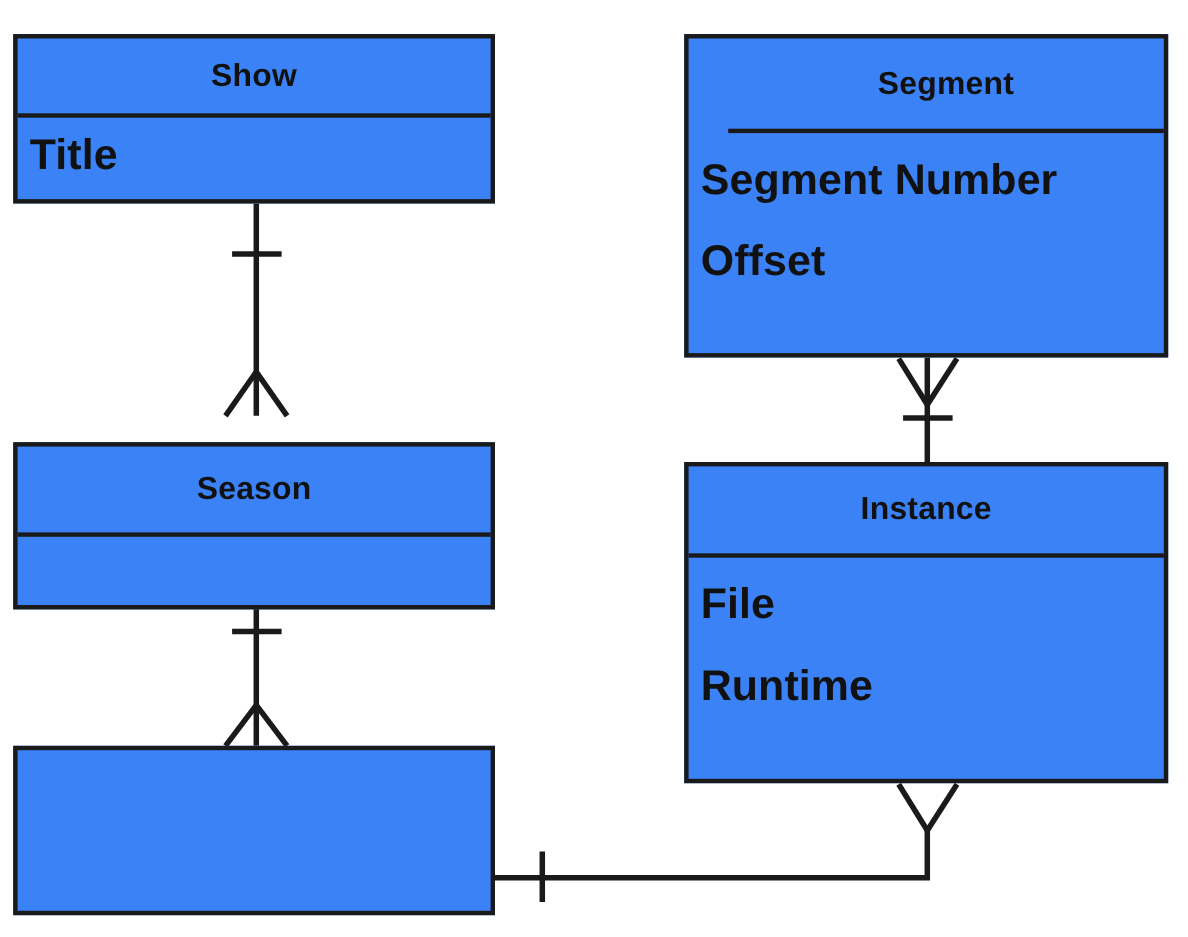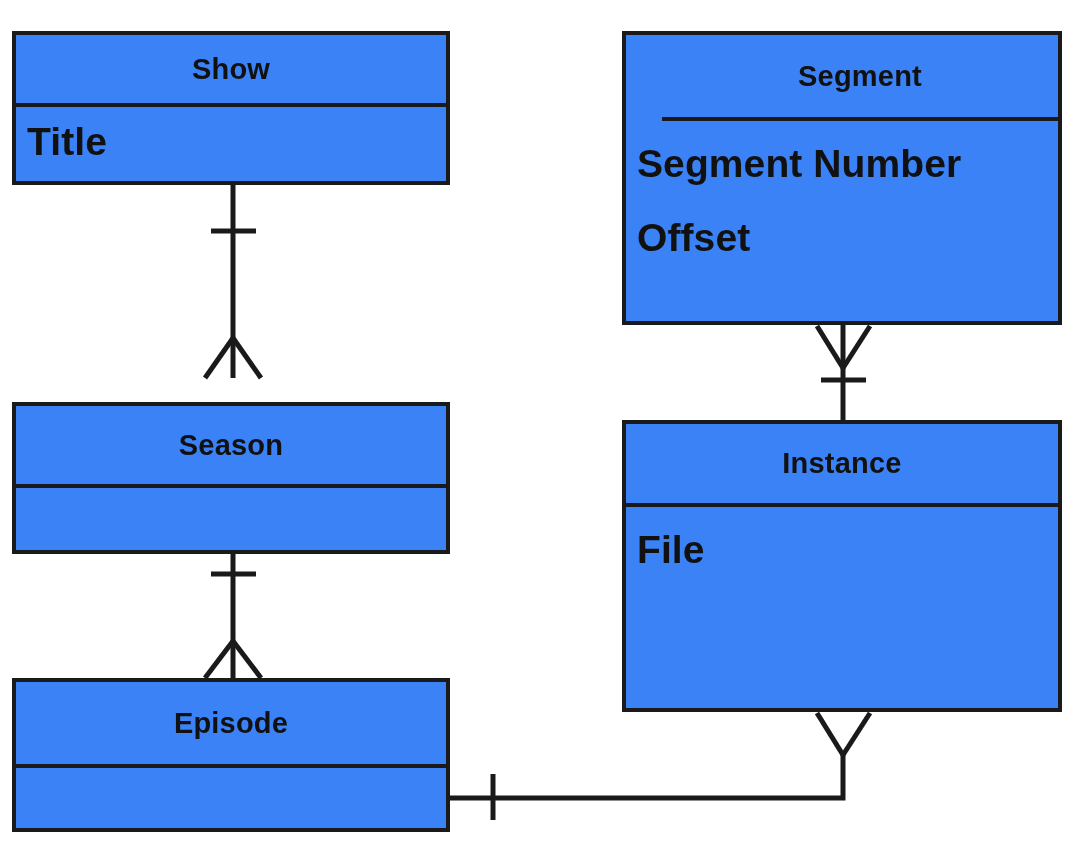--- a/index.html
+++ b/index.html
@@ -119,31 +119,31 @@
     <div class="entity-attrs single">
       <div class="attr">Title</div>
     </div>
   </div>
 
   <div class="entity" style="left:12px; top:378px; width:438px; height:152px;margin-top:24px;">
     <div class="entity-header" style="height:82px;">Season</div>
   </div>
 
   <div class="entity" style="left:12px; top:678px; width:438px; height:154px;">
-    <div class="entity-header" style="height:86px;">Episode</div>
   </div>
 
   <div class="entity" style="left:622px; top:31px; width:440px; height:294px;">
     <div class="entity-header" style="height:86px;margin-left:36px;">Segment</div>
     <div class="entity-attrs">
       <div class="attr">Segment Number</div>
       <div class="attr">Offset</div>
     </div>
   </div>
 
   <div class="entity" style="left:622px; top:420px; width:440px; height:292px;">
     <div class="entity-header" style="height:83px;">Instance</div>
     <div class="entity-attrs">
       <div class="attr">File</div>
+      <div class="attr">Runtime</div>
     </div>
   </div>
 
 </div>
 
 </body></html>

